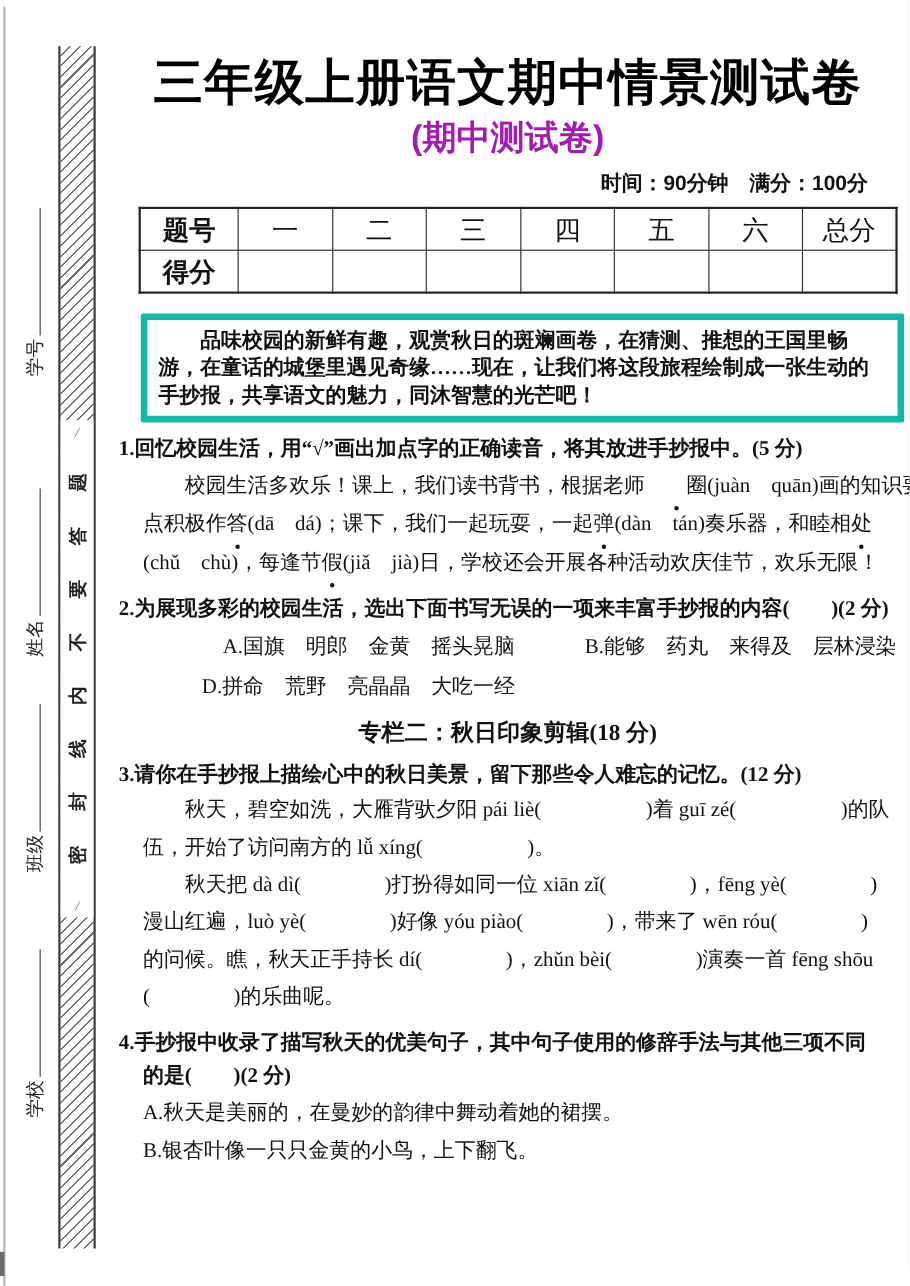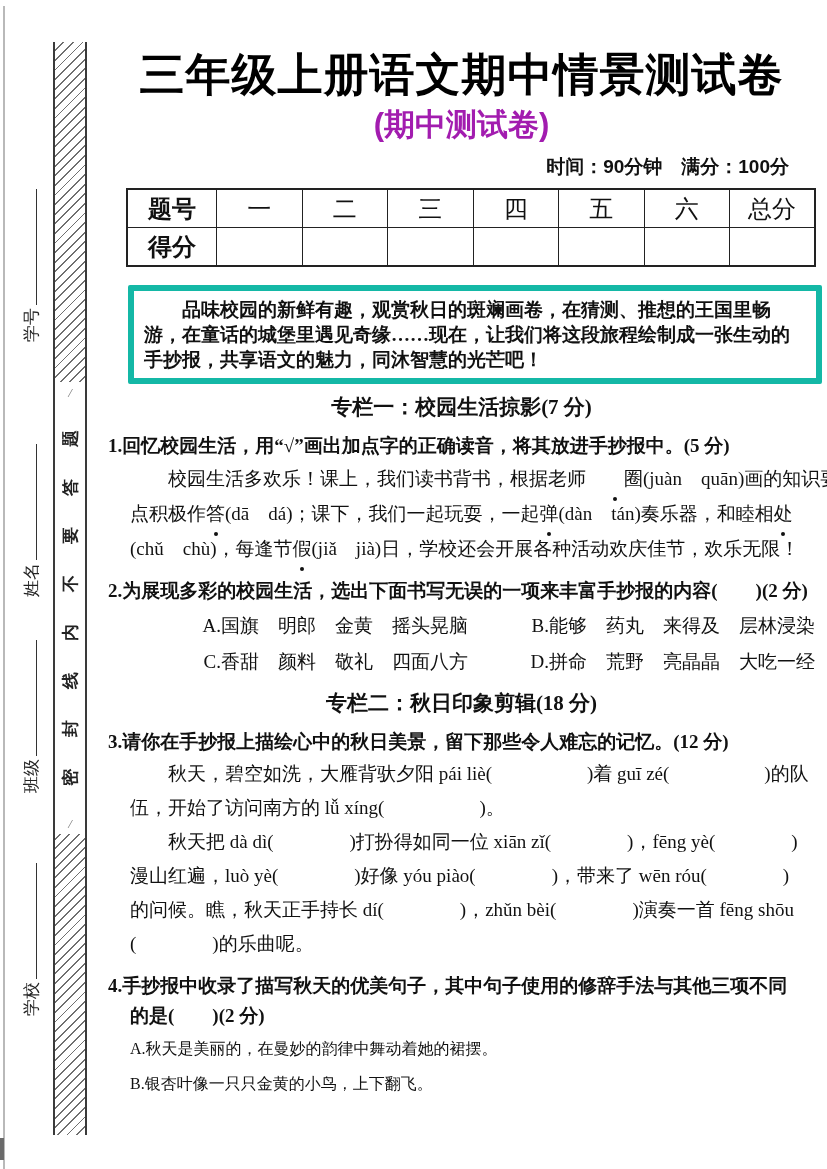--- a/index.html
+++ b/index.html
@@ -53,21 +53,21 @@
   }
   .section-head{margin-top:9px;text-align:center;font-weight:700;font-size:21px;line-height:28px;}
 
   .stem{margin-top:10px;font-weight:700;font-size:19px;line-height:30px;}
   .stem2{font-weight:700;font-size:19px;line-height:30px;padding-left:22px;}
   .body-line{padding-left:22px;font-size:19px;line-height:35px;white-space:nowrap;}
   .body-line.ind{text-indent:2em;}
   .q3 .body-line{line-height:34px;}
   .opt-grid{display:grid;grid-template-columns:338px auto;padding-left:22px;margin-top:2px;text-align:right;}
   .opt{font-size:19px;line-height:36px;white-space:nowrap;}
-  .optv{padding-left:22px;font-size:16px;line-height:35px;white-space:nowrap;}
+  .optv{padding-left:22px;font-size:19px;line-height:35px;white-space:nowrap;}
 
   .dot{position:relative;display:inline-block;}
   .dot::after{content:"";position:absolute;left:50%;bottom:-5px;width:4px;height:4px;margin-left:-2px;
               border-radius:50%;background:#111;}
 
   .footer{position:absolute;left:0;top:1120px;width:827px;text-align:center;
           font-family:"Liberation Sans","DejaVu Sans",sans-serif;font-size:20px;color:#000;}
 </style>
 </head>
 <body>
@@ -131,35 +131,33 @@
         <td></td>
         <td></td>
         <td></td>
         <td></td>
       </tr>
     </tbody>
       </table>
 
     <div class="intro-box">品味校园的新鲜有趣，观赏秋日的斑斓画卷，在猜测、推想的王国里畅游，在童话的城堡里遇见奇缘……现在，让我们将这段旅程绘制成一张生动的手抄报，共享语文的魅力，同沐智慧的光芒吧！</div>
 
-    <div class="section-head">专栏一：校园生活掠影(7 分)</div>
 
     <div>
       <div class="stem">1.回忆校园生活，用“√”画出加点字的正确读音，将其放进手抄报中。(5 分)</div>
       <div class="body-line ind"><span>校园生活多欢乐！课上，我们读书背书，根据老师</span><span class="dot">圈</span><span>(juàn　quān)画的知识要</span></div>
       <div class="body-line"><span>点积极作</span><span class="dot">答</span><span>(dā　dá)；课下，我们一起玩耍，一起</span><span class="dot">弹</span><span>(dàn　tán)奏乐器，和睦相</span><span class="dot">处</span></div>
       <div class="body-line"><span>(chǔ　chù)，每逢节</span><span class="dot">假</span><span>(jiǎ　jià)日，学校还会开展各种活动欢庆佳节，欢乐无限！</span></div>
     </div>
 
     <div>
       <div class="stem">2.为展现多彩的校园生活，选出下面书写无误的一项来丰富手抄报的内容(　　)(2 分)</div>
       <div class="opt-grid">
         <div class="opt">A.国旗　明郎　金黄　摇头晃脑</div>
         <div class="opt">B.能够　药丸　来得及　层林浸染</div>
-        <div class="opt">C.香甜　颜料　敬礼　四面八方</div>
         <div class="opt">D.拼命　荒野　亮晶晶　大吃一经</div>
       </div>
     </div>
 
     <div class="section-head">专栏二：秋日印象剪辑(18 分)</div>
 
     <div class="q3">
       <div class="stem">3.请你在手抄报上描绘心中的秋日美景，留下那些令人难忘的记忆。(12 分)</div>
       <div class="body-line ind">秋天，碧空如洗，大雁背驮夕阳 pái liè(　　　　　)着 guī zé(　　　　　)的队</div>
       <div class="body-line">伍，开始了访问南方的 lǚ xíng(　　　　　)。</div>

